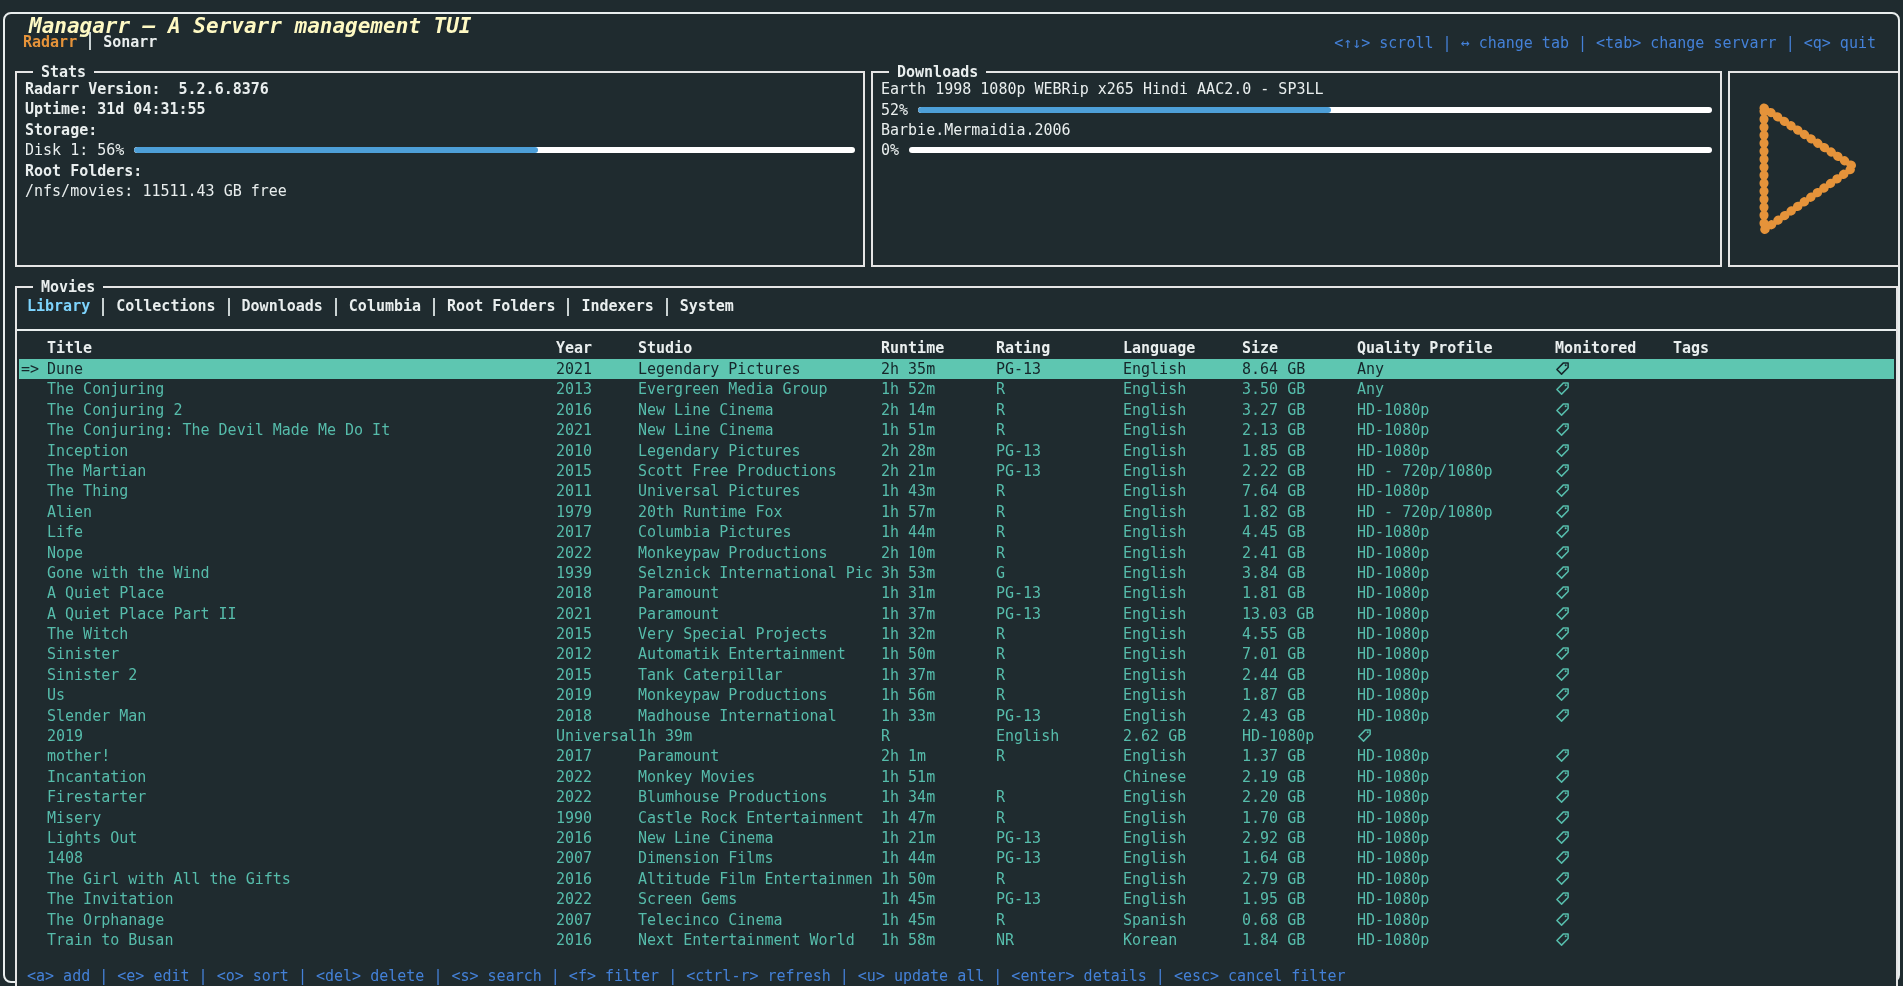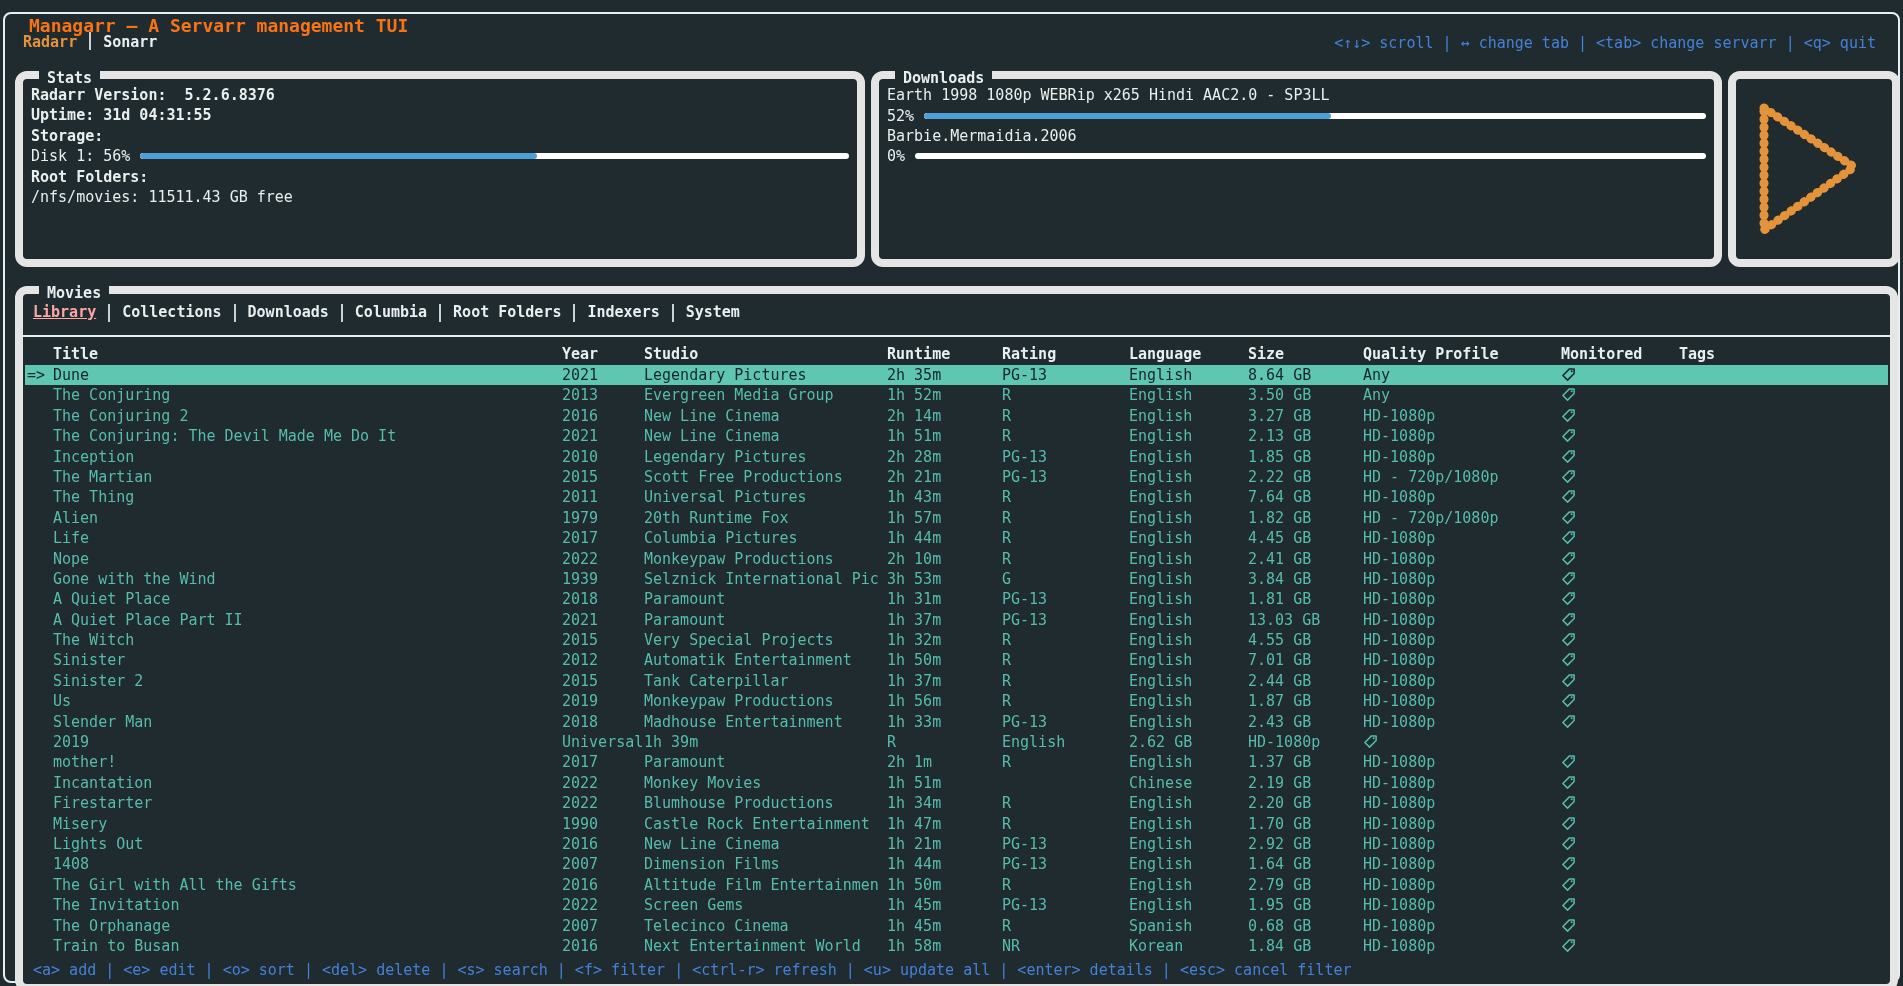--- a/index.html
+++ b/index.html
@@ -12,57 +12,57 @@
     position:relative;
   }
 
   
   .outer {
     position:absolute; left:3px; top:12px; width:1897px; height:971px;
     border:2px solid #e9eeee; border-radius:8px;
   }
   .app-title {
     position:absolute; top:2px; left:16px; padding:0 8px;
-    background:#1f2b2f; color:#f97316; font-weight:bold;
-    font-size:18px; line-height:20px; z-index:3;
+    background:#1f2b2f; color:#fef9c3; font-style:italic; font-weight:bold;
+    font-size:21px; line-height:20px; z-index:3;
   }
   .top-hints {
     position:absolute; top:19px; right:22px; color:#4481d8; line-height:20px; z-index:3;
   }
   .servarr-tabs {
     position:absolute; top:18px; left:18px; display:flex; z-index:3;
     font-weight:bold; line-height:21px;
   }
   .vsep { display:inline-block; width:2px; height:18px; background:#c9d2d2; margin:0 12px; }
   .stab { color:#e9eeee; cursor:pointer; }
   .stab.active { color:#e5933a; }
 
   
-  .panel { position:absolute; border:8px solid #e5e5e5; border-radius:12px; background:#1f2b2f; }
+  .panel { position:absolute; border:2px solid #e5e5e5; border-radius:0; background:#1f2b2f; }
   .panel-title {
     position:absolute; top:-11px; left:16px; padding:0 8px; background:#1f2b2f;
     font-weight:bold; line-height:20px; z-index:2; white-space:nowrap;
   }
   .stats-panel   { left:10px;   top:57px; width:850px; height:196px; }
   .downloads-panel{ left:866px; top:57px; width:851px; height:196px; }
   .logo-panel    { left:1723px; top:57px; width:172px; height:196px; display:flex; align-items:center; justify-content:center; }
   .panel-body { position:absolute; inset:6px 8px; }
   .pline { height:20.4px; line-height:20.4px; white-space:pre; }
   .bold { font-weight:bold; }
 
   .gauge-row { display:flex; align-items:center; height:20.4px; }
   .g-label { white-space:pre; }
   .g-track { flex:1; height:6px; background:#ffffff; border-radius:3px; margin-left:10px; position:relative; overflow:hidden; }
   .g-fill { position:absolute; left:0; top:0; bottom:0; background:#4d9fd8; border-radius:3px; }
 
   
   .movies-panel { left:10px; top:272px; width:1883px; height:706px; }
   .movie-tabs { position:absolute; top:8px; left:10px; display:flex; align-items:center; font-weight:bold; line-height:21px; }
   .mtab { color:#e9eeee; cursor:pointer; }
-  .mtab.active { color:#fca5a5;text-decoration:underline; }
+  .mtab.active { color:#7dd3fc; }
   .tabs-divider { position:absolute; top:41px; left:0; width:100%; height:0; border-top:2px solid #e9eeee; }
 
   .tgrid { display:grid; grid-template-columns:28px 509px 82px 243px 115px 127px 119px 115px 198px 118px auto; }
   .thead {
     position:absolute; top:50px; left:2px; right:2px; height:21px; line-height:21px;
     font-weight:bold; color:#e9eeee;
   }
   .tbody { position:absolute; top:71px; left:2px; right:2px; height:593px; overflow:hidden; }
   .trow { height:20.4px; line-height:20.4px; color:#56bcab; cursor:pointer; }
   .trow .c { white-space:pre; overflow:hidden; }
@@ -436,21 +436,21 @@
        <span class="c tag-cell"><svg width="15" height="15" viewBox="0 0 16 16">
   <path d="M9 2 L14 2 L14 7 L7 14 L2 9 Z" fill="none" stroke="currentColor" stroke-width="1.6" stroke-linejoin="round"></path>
   <circle cx="11.4" cy="4.6" r="1.1" fill="currentColor"></circle>
             </svg></span>
        <span class="c"></span>
      </div>
         <div class="trow tgrid">
        <span class="c pre"></span>
        <span class="c">Slender Man</span>
        <span class="c">2018</span>
-       <span class="c">Madhouse Entertainment</span>
+       <span class="c">Madhouse International</span>
        <span class="c">1h 33m</span>
        <span class="c">PG-13</span>
        <span class="c">English</span>
        <span class="c">2.43 GB</span>
        <span class="c">HD-1080p</span>
        <span class="c tag-cell"><svg width="15" height="15" viewBox="0 0 16 16">
   <path d="M9 2 L14 2 L14 7 L7 14 L2 9 Z" fill="none" stroke="currentColor" stroke-width="1.6" stroke-linejoin="round"></path>
   <circle cx="11.4" cy="4.6" r="1.1" fill="currentColor"></circle>
             </svg></span>
        <span class="c"></span>

